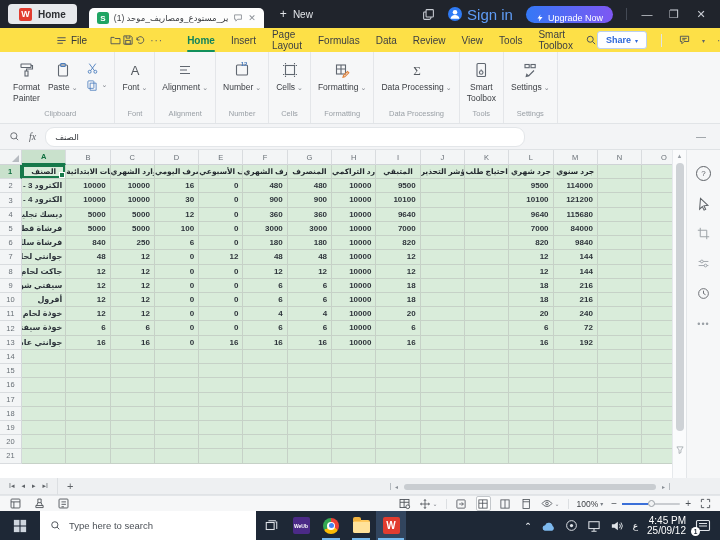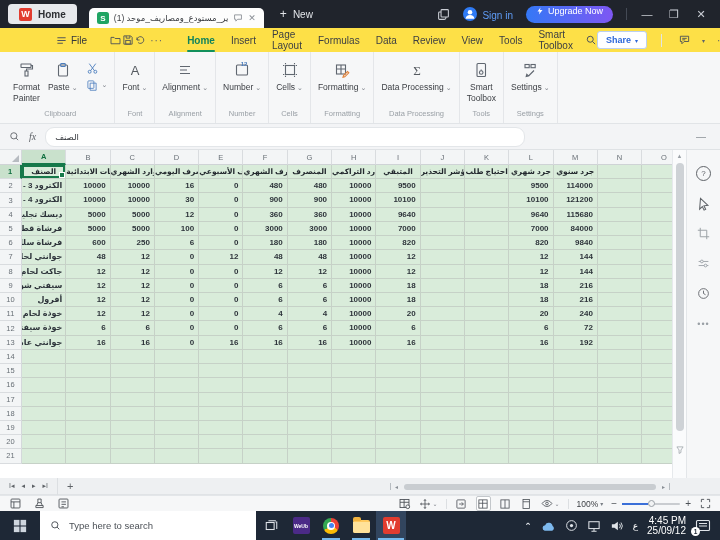--- a/index.html
+++ b/index.html
@@ -11,23 +11,23 @@
   .titlebar{left:0;top:0;width:720px;height:28px;background:#20242c;display:flex;align-items:center;}
   .home-tab{margin-left:8px;height:20px;background:#e7e9ec;border-radius:4px;display:flex;align-items:center;padding:0 11px;gap:6px;font-size:10px;color:#2d2f33;font-weight:bold;}
   .w-logo{width:13px;height:13px;background:#e23c2f;border-radius:2px;color:#fff;font-size:9px;font-weight:bold;display:flex;align-items:center;justify-content:center;line-height:1;}
   .doc-tab{margin-left:12px;margin-top:8px;height:20px;background:#fdfdfd;border-radius:5px 5px 0 0;display:flex;align-items:center;padding:0 8px;gap:5px;font-size:8.5px;color:#3a3d42;max-width:180px;}
   .s-icon{width:12px;height:12px;background:#1fa463;border-radius:2.5px;color:#fff;font-size:8px;font-weight:bold;display:flex;align-items:center;justify-content:center;flex:0 0 auto;}
   .doc-title{direction:rtl;white-space:nowrap;overflow:hidden;max-width:118px;}
   .tab-ico{color:#8a8f96;font-size:9px;line-height:1;}
   .new-btn{display:flex;align-items:center;gap:6px;color:#e3e6ea;font-size:10px;margin-left:16px;}
   .new-plus{font-size:12px;}
   .tb-right{margin-left:auto;display:flex;align-items:center;gap:13px;padding-right:12px;}
-  .signin{display:flex;align-items:flex-end;gap:5px;color:#5f9cf6;font-size:10px;}
+  .signin{display:flex;align-items:center;gap:5px;color:#5f9cf6;font-size:15px;}
   .avatar{width:14px;height:14px;border-radius:50%;background:#2f7bf5;overflow:hidden;}
-  .upgrade{height:17px;border-radius:9px;background:linear-gradient(90deg,#3478f6,#7e57f3);color:#fff;font-size:9px;display:flex;align-items:flex-start;gap:4px;padding:0 10px;}
+  .upgrade{height:17px;border-radius:9px;background:linear-gradient(90deg,#3478f6,#7e57f3);color:#fff;font-size:9px;display:flex;align-items:flex-end;gap:4px;padding:0 10px;}
   .winctl{color:#c9cdd4;font-size:11px;width:14px;text-align:center;line-height:1;}
   .tb-sep{width:1px;height:12px;background:#444a55;}
   
   .menubar{left:0;top:28px;width:708px;height:24px;background:#fde047;display:flex;align-items:center;border-bottom:1px solid #e8eaed;padding-left:44px;}
   .mfile{display:flex;align-items:center;gap:4px;font-size:10px;color:#33363b;padding:0 10px 0 12px;}
   .micon{width:18px;height:16px;display:flex;align-items:center;justify-content:center;}
   .mdots{color:#5f6368;font-size:10px;letter-spacing:1px;padding:0 4px;}
   .msep{width:1px;height:13px;background:#e0e3e6;margin:0 6px;}
   .menu-item{font-size:10px;color:#3b3e43;padding:0 8px;height:23px;display:flex;align-items:center;position:relative;}
   .menu-item.active{color:#12835c;font-weight:bold;}
@@ -521,21 +521,21 @@
         <div class="g-cell g-num"></div>
         <div class="g-cell g-num"></div>
         <div class="g-cell g-num">7000</div>
         <div class="g-cell g-num">84000</div>
         <div class="g-cell"></div>
         <div class="g-cell"></div>
       </div>
       <div class="g-row" style="height: 14.23px;">
         <div class="g-rownum">6</div>
         <div class="g-cell g-item">فرشاة سلك</div>
-        <div class="g-cell g-num">600</div>
+        <div class="g-cell g-num">840</div>
         <div class="g-cell g-num">250</div>
         <div class="g-cell g-num">6</div>
         <div class="g-cell g-num">0</div>
         <div class="g-cell g-num">180</div>
         <div class="g-cell g-num">180</div>
         <div class="g-cell g-num">10000</div>
         <div class="g-cell g-num">820</div>
         <div class="g-cell g-num"></div>
         <div class="g-cell g-num"></div>
         <div class="g-cell g-num">820</div>

